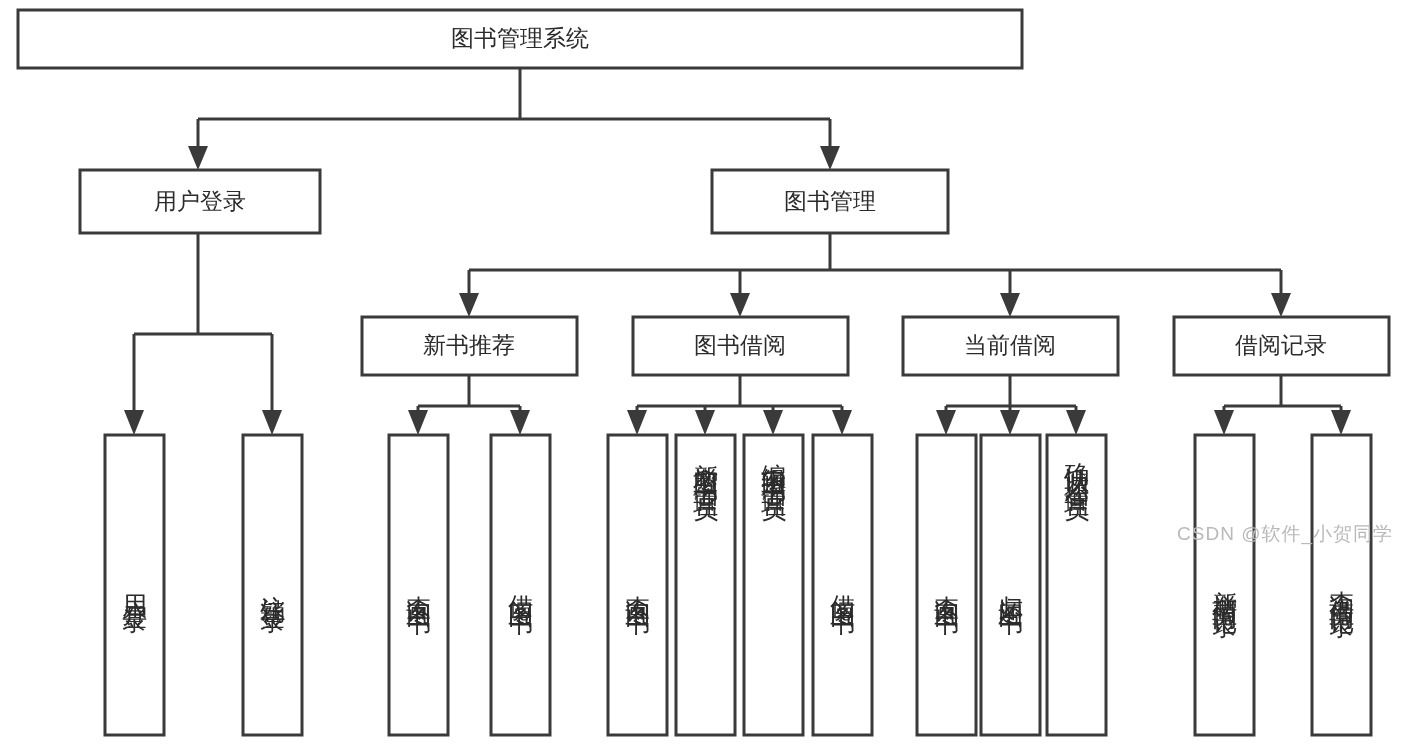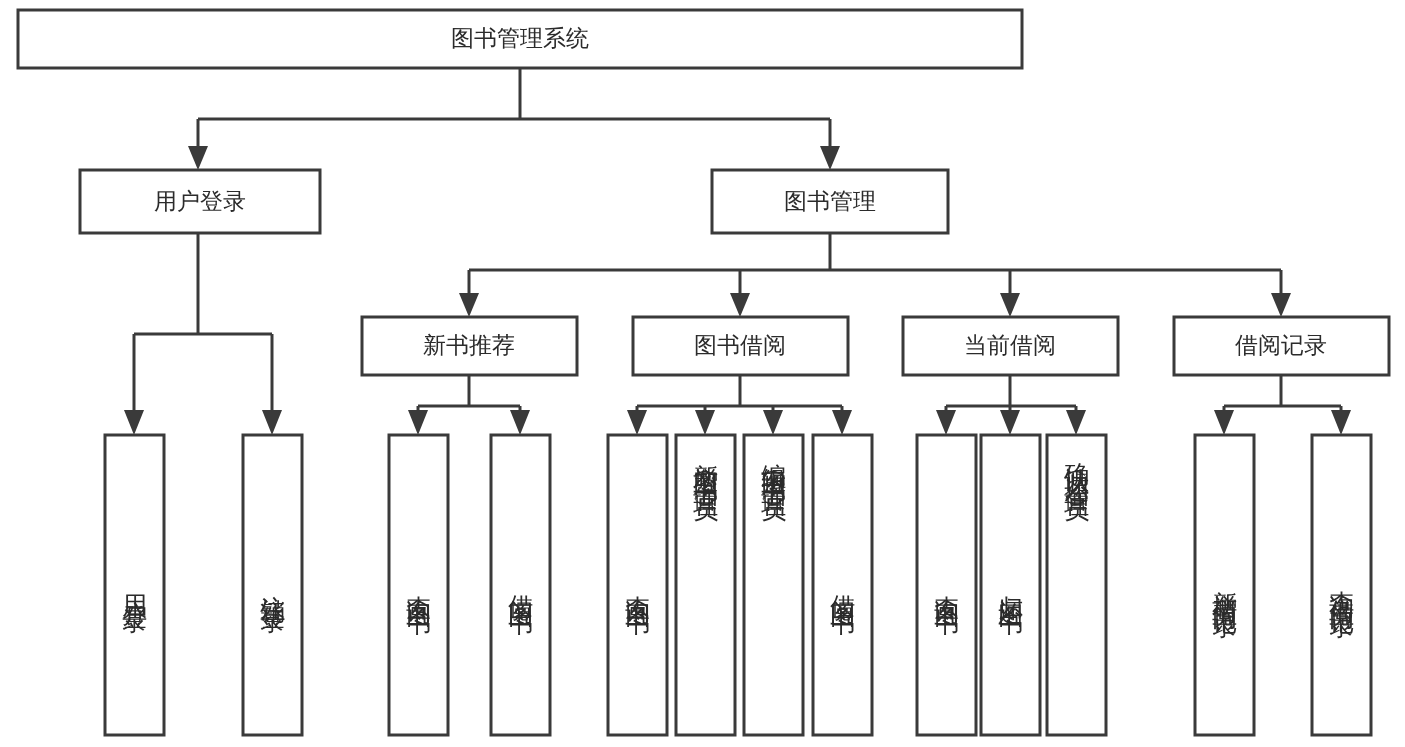--- a/index.html
+++ b/index.html
@@ -256,14 +256,15 @@
     <span class="leaf-label">确认归还（管理员）</span>
   </div>
 
   <div class="leaf-label-wrap" style="left:1195px; top:435px; width:59px; height:300px;">
     <span class="leaf-label centered">新增借阅记录</span>
   </div>
   <div class="leaf-label-wrap" style="left:1312px; top:435px; width:59px; height:300px;">
     <span class="leaf-label centered">查询借阅记录</span>
   </div>
 
+  <div class="watermark">CSDN @软件_小贺同学</div>
 
 </div>
 
 </body></html>

